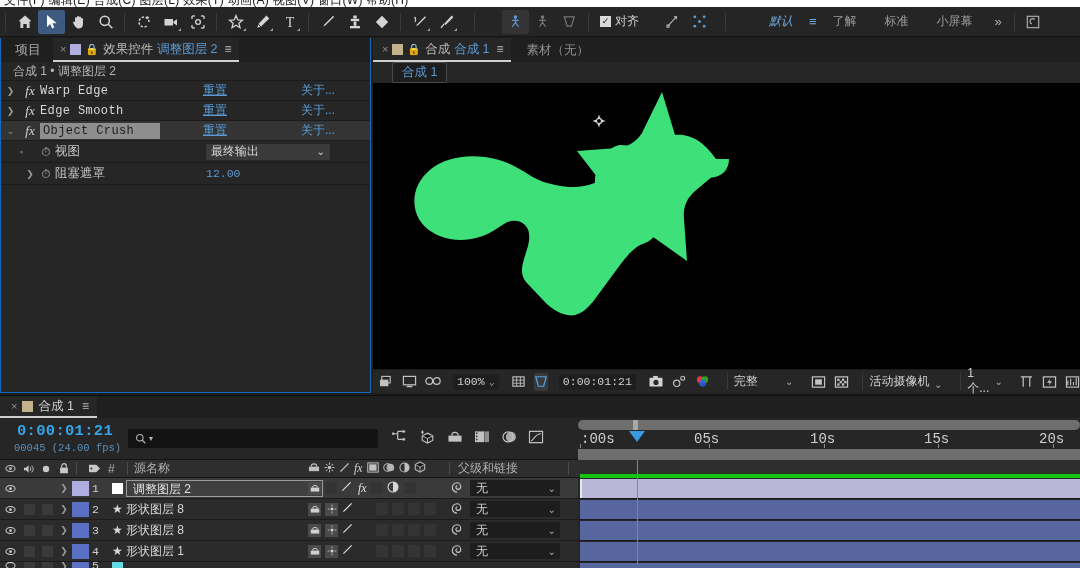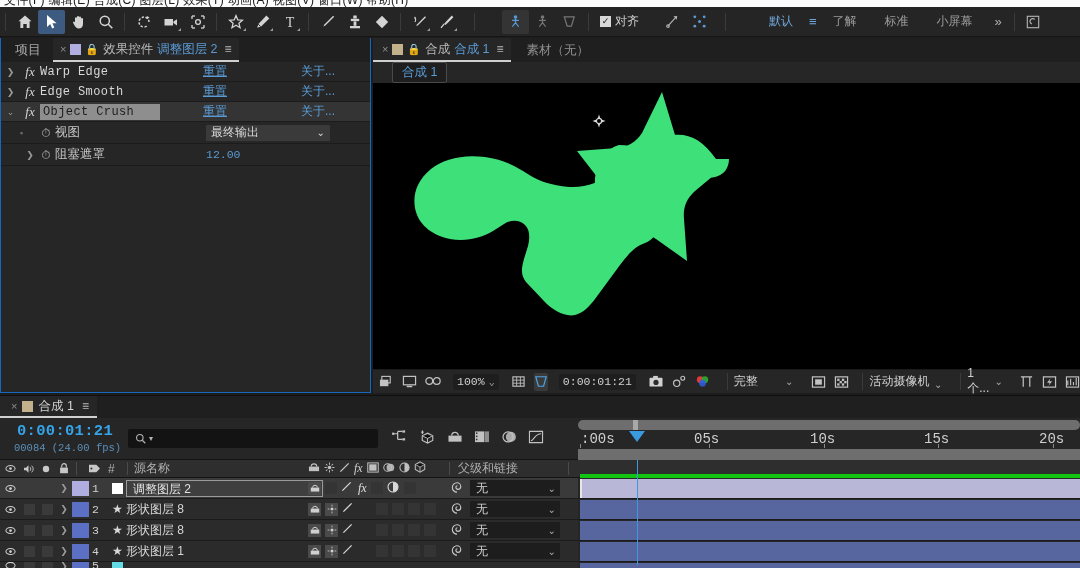--- a/index.html
+++ b/index.html
@@ -47,21 +47,21 @@
     color: #d0d0d0; font-size: 12px; padding: 0 6px;
   }
   .chk {
     width: 11px; height: 11px; background: #d8d8d8;
     display: flex; align-items: center; justify-content: center;
     color: #111; font-size: 9px; line-height: 1;
   }
   .wsitem {
     padding: 0 14px; font-size: 12px; color: #9c9c9c; white-space: nowrap;
   }
-  .wsitem.sel { color: #6fa8dc; }
+  .wsitem.sel { color: #6fa8dc; font-style: italic; }
   .ws-hamb { color: #6fa8dc; font-size: 13px; padding: 0 2px; }
   .chev2 { color: #b0b0b0; font-size: 13px; padding: 0 8px; letter-spacing:-1px;}
 
   
   .leftpanel {
     position: absolute; left: 0; top: 38px; width: 371px; height: 355px;
     background: #262626; border: 1px solid #1767c0; border-top: none;
   }
   .lp-tabs {
     height: 24px; background: #1f1f1f; display: flex; align-items: center;
@@ -505,20 +505,21 @@
       <div class="tab-ec">
         <span class="tab-x">×</span>
         <span class="sw-lav"></span>
         <span class="lock-i">🔒</span>
         <span class="tab-ec-t1">效果控件</span>
         <span class="tab-ec-t2">调整图层 2</span>
         <span class="tab-menu">≡</span>
       </div>
     </div>
 
+    <div class="lp-sub">合成 1 • 调整图层 2</div>
 
     <div class="fx-row">
       <span class="fx-arrow">❯</span>
       <span class="fx-icon">fx</span>
       <span class="fx-name">Warp Edge</span>
       <span class="fx-reset">重置</span>
       <span class="fx-about">关于...</span>
     </div>
 
     <div class="fx-row">
@@ -754,21 +755,21 @@
       <div class="tab-tl">
         <span class="tab-x">×</span>
         <span class="sw-tan"></span>
         <span class="tab-tl-t">合成 1</span>
         <span class="tab-menu">≡</span>
       </div>
     </div>
 
     <div class="tl-head">
       <div class="tc-big">0:00:01:21</div>
-      <div class="tc-sub">00084 (24.00 fps)</div>
+      <div class="tc-sub">00045 (24.00 fps)</div>
 
       <div class="tl-search">
         <svg width="12" height="12" viewBox="0 0 14 14">
             <circle cx="5.6" cy="5.6" r="3.8" fill="none" stroke="#b5b5b5" stroke-width="1.3"></circle>
             <line x1="8.5" y1="8.5" x2="12" y2="12" stroke="#b5b5b5" stroke-width="1.4"></line>
           </svg>
         <span style="color:#b5b5b5;font-size:8px;">▾</span>
         <input style="background: transparent; border: none; outline: none; color: rgb(221, 221, 221); font-size: 12px; flex: 1 1 0%; padding-left: 4px;" placeholder="">
       </div>
 

